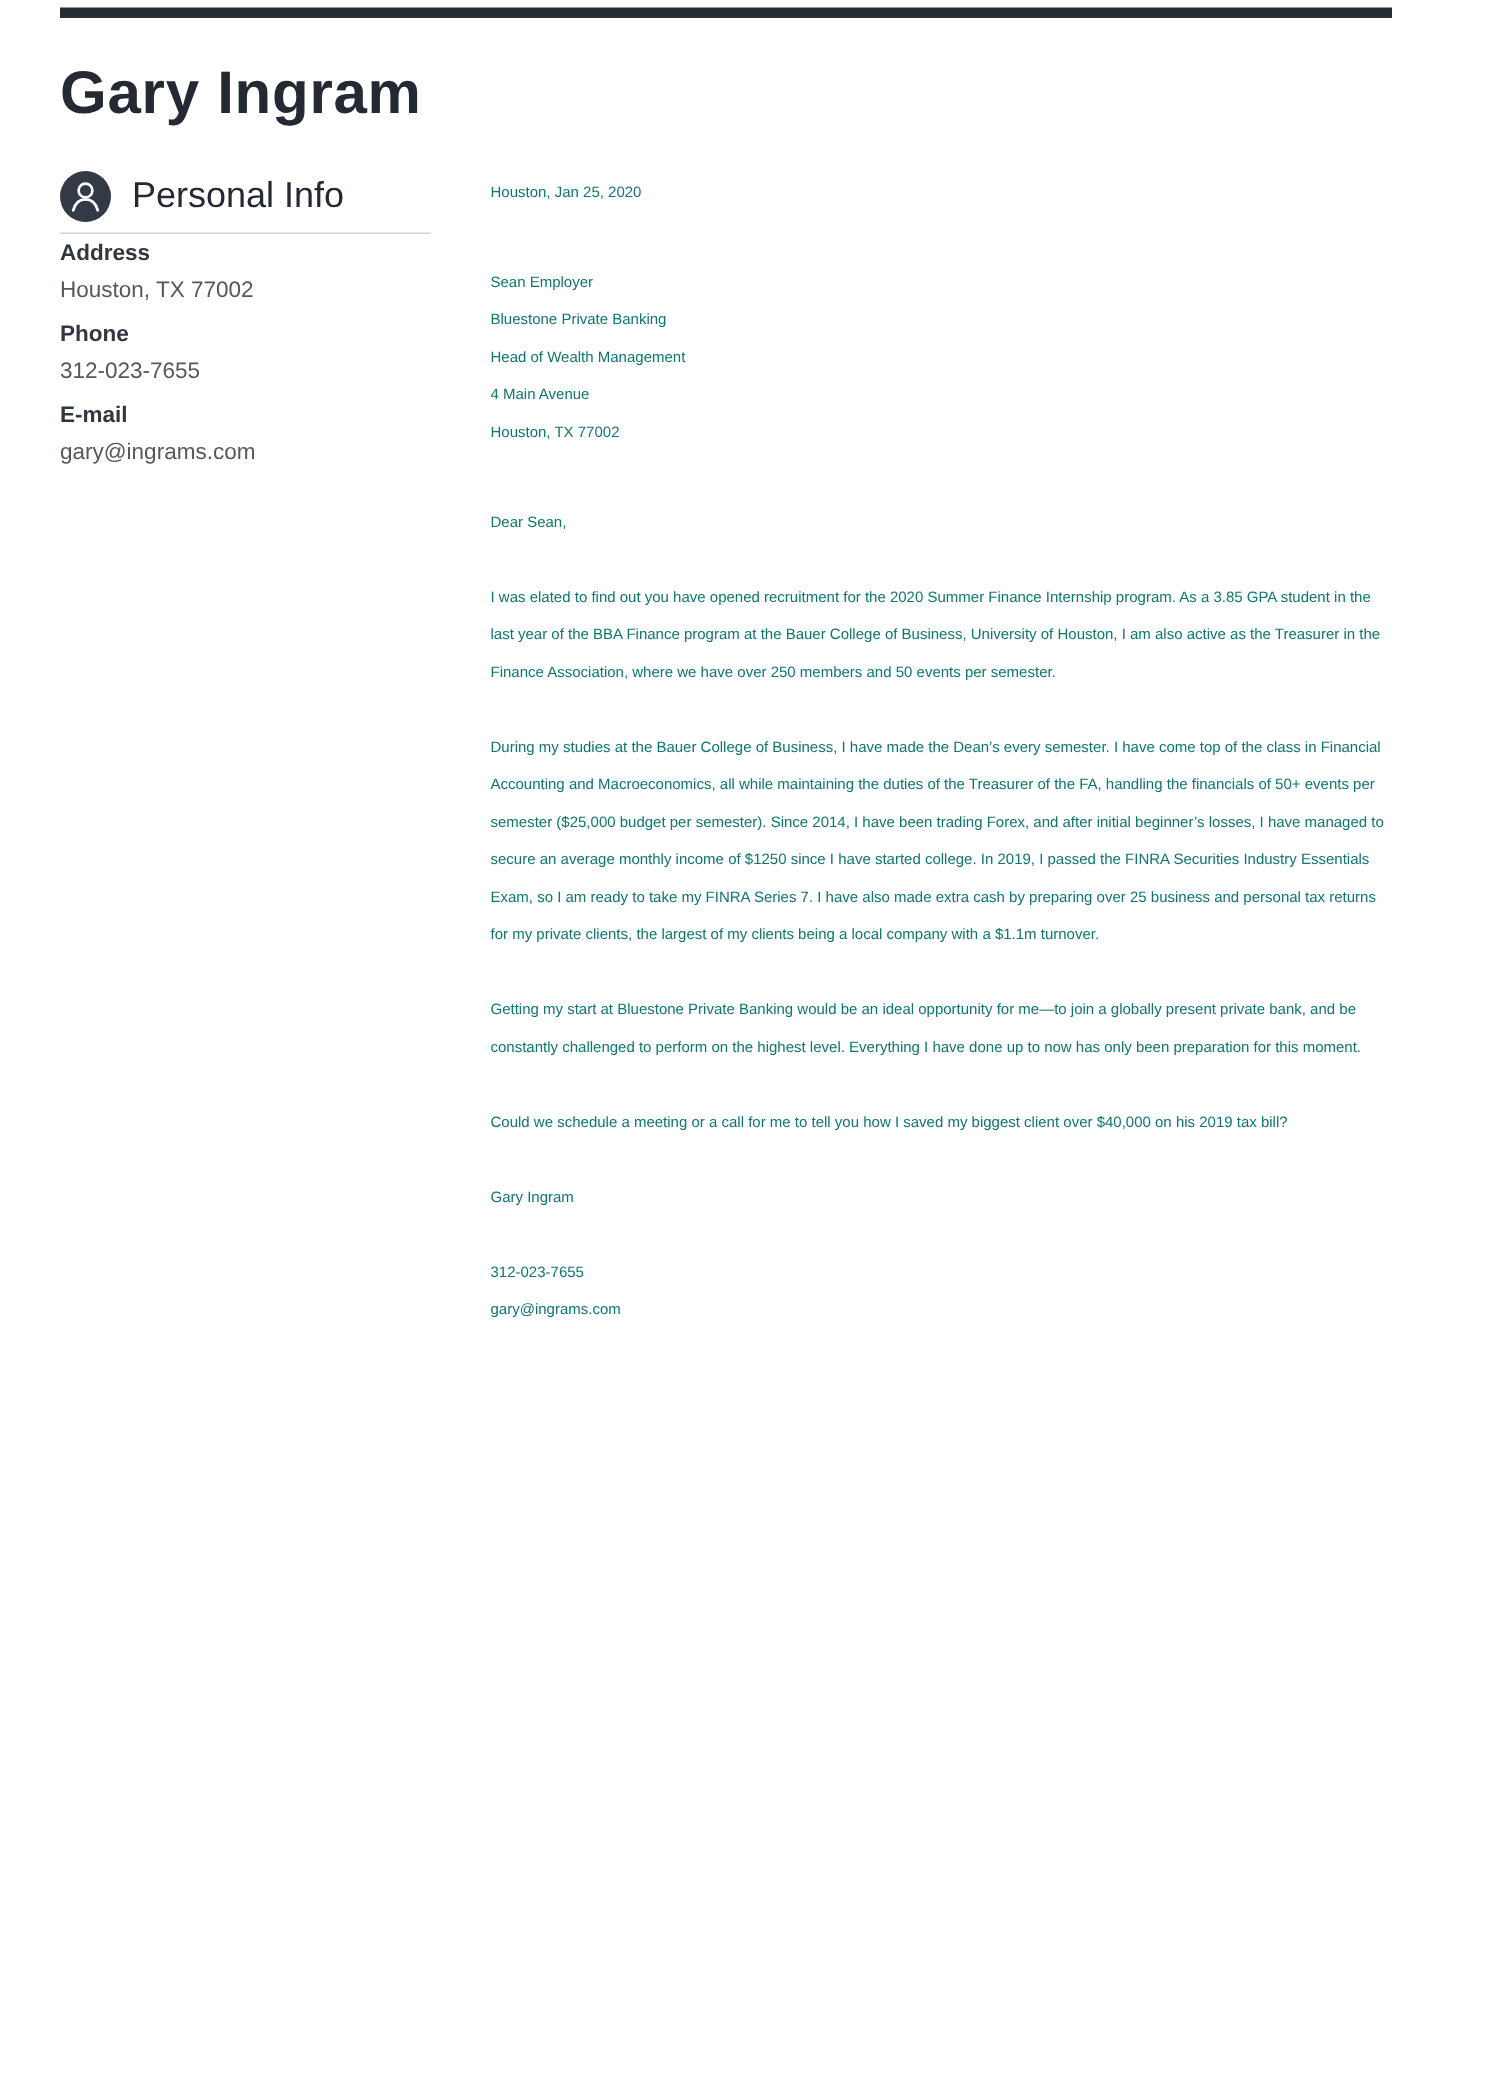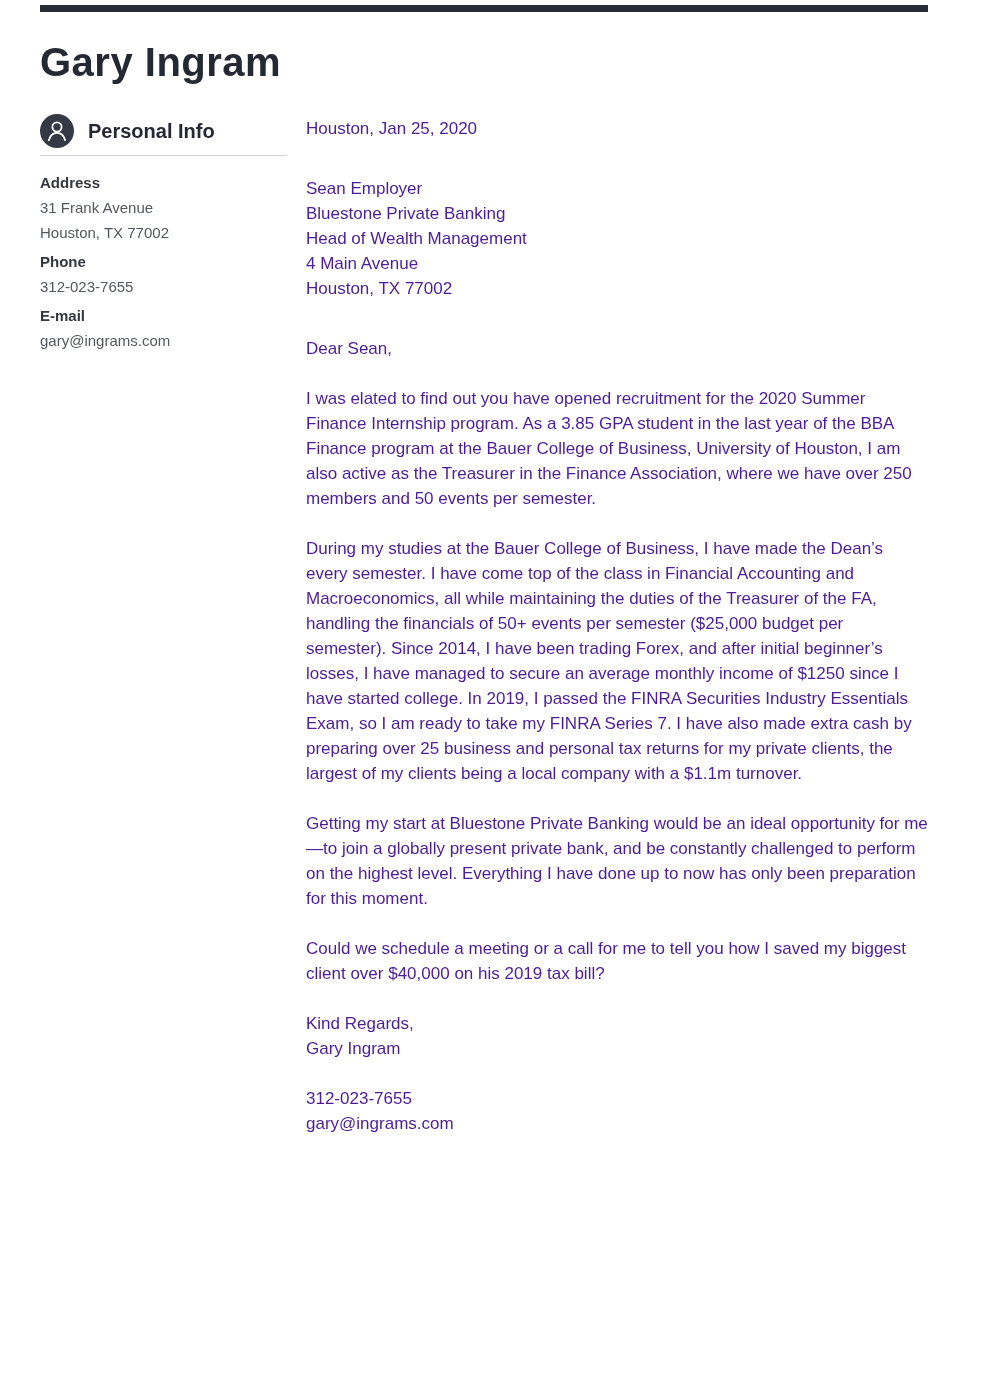--- a/index.html
+++ b/index.html
@@ -23,30 +23,30 @@
     letter-spacing: 0.5px; line-height: 48px;
   }
 
   .content { display: flex; padding: 0 40px; margin-top: 28px; align-items: flex-start; }
 
   
   .sidebar { width: 247px; flex: 0 0 247px; }
   .sidebar-heading { display: flex; align-items: center; height: 34px; }
   .sidebar-heading .icon-wrap { width: 34px; height: 34px; flex: 0 0 34px; }
   .sidebar-heading .section-title {
-    margin-left: 14px; font-size: 20px; font-weight: bold; color: #242933;
+    margin-left: 14px; font-size: 24px; font-weight: normal; color: #242933;
   }
   .sidebar-divider { border: none; border-top: 1px solid #d2d2d2; margin-top: 7px; }
-  .field { margin-top: 14px; }
+  .field { }
   .field + .field { margin-top: 4px; }
   .field-label { font-size: 15px; font-weight: bold; color: #31363f; line-height: 25px; }
   .field-value { font-size: 15px; color: #54585f; line-height: 25px; }
 
   
-  .letter { flex: 1; margin-left: 19px; font-size: 17px; line-height: 25px; color: #4c1d95; }
+  .letter { flex: 1; margin-left: 40px; font-size: 10px; line-height: 25px; color: #0f766e; }
   .letter .date { margin-top: 2px; }
   .recipient { margin-top: 35px; }
   .salutation { margin-top: 35px; margin-bottom: 25px; }
   .letter p.body-par { margin: 0 0 25px 0; }
   .closing { margin-top: 0; }
   .contact { margin-top: 25px; }
 </style>
 </head>
 <body>
 
@@ -66,21 +66,20 @@
             <circle cx="17" cy="13" r="4.6" fill="none" stroke="#ffffff" stroke-width="1.8"></circle>
             <path d="M8.8 26.2 c1.4 -5 4.4 -7.3 8.2 -7.3 s6.8 2.3 8.2 7.3" fill="none" stroke="#ffffff" stroke-width="1.8" stroke-linecap="round"></path>
           </svg>
         </span>
         <span class="section-title">Personal Info</span>
       </div>
       <hr class="sidebar-divider">
 
       <div class="field">
         <div class="field-label">Address</div>
-        <div class="field-value">31 Frank Avenue</div>
         <div class="field-value">Houston, TX 77002</div>
       </div>
 
       <div class="field">
         <div class="field-label">Phone</div>
         <div class="field-value">312-023-7655</div>
       </div>
 
       <div class="field">
         <div class="field-label">E-mail</div>
@@ -100,21 +99,20 @@
       </div>
 
       <div class="salutation">Dear Sean,</div>
 
       <p class="body-par">I was elated to find out you have opened recruitment for the 2020 Summer Finance Internship program. As a 3.85 GPA student in the last year of the BBA Finance program at the Bauer College of Business, University of Houston, I am also active as the Treasurer in the Finance Association, where we have over 250 members and 50 events per semester.</p>
       <p class="body-par">During my studies at the Bauer College of Business, I have made the Dean’s every semester. I have come top of the class in Financial Accounting and Macroeconomics, all while maintaining the duties of the Treasurer of the FA, handling the financials of 50+ events per semester ($25,000 budget per semester). Since 2014, I have been trading Forex, and after initial beginner’s losses, I have managed to secure an average monthly income of $1250 since I have started college. In 2019, I passed the FINRA Securities Industry Essentials Exam, so I am ready to take my FINRA Series 7. I have also made extra cash by preparing over 25 business and personal tax returns for my private clients, the largest of my clients being a local company with a $1.1m turnover.</p>
       <p class="body-par">Getting my start at Bluestone Private Banking would be an ideal opportunity for me—to join a globally present private bank, and be constantly challenged to perform on the highest level. Everything I have done up to now has only been preparation for this moment.</p>
       <p class="body-par">Could we schedule a meeting or a call for me to tell you how I saved my biggest client over $40,000 on his 2019 tax bill?</p>
 
       <div class="closing">
-        <div>Kind Regards,</div>
         <div>Gary Ingram</div>
       </div>
 
       <div class="contact">
         <div>312-023-7655</div>
         <div>gary@ingrams.com</div>
       </div>
     </div>
 
   </div>

